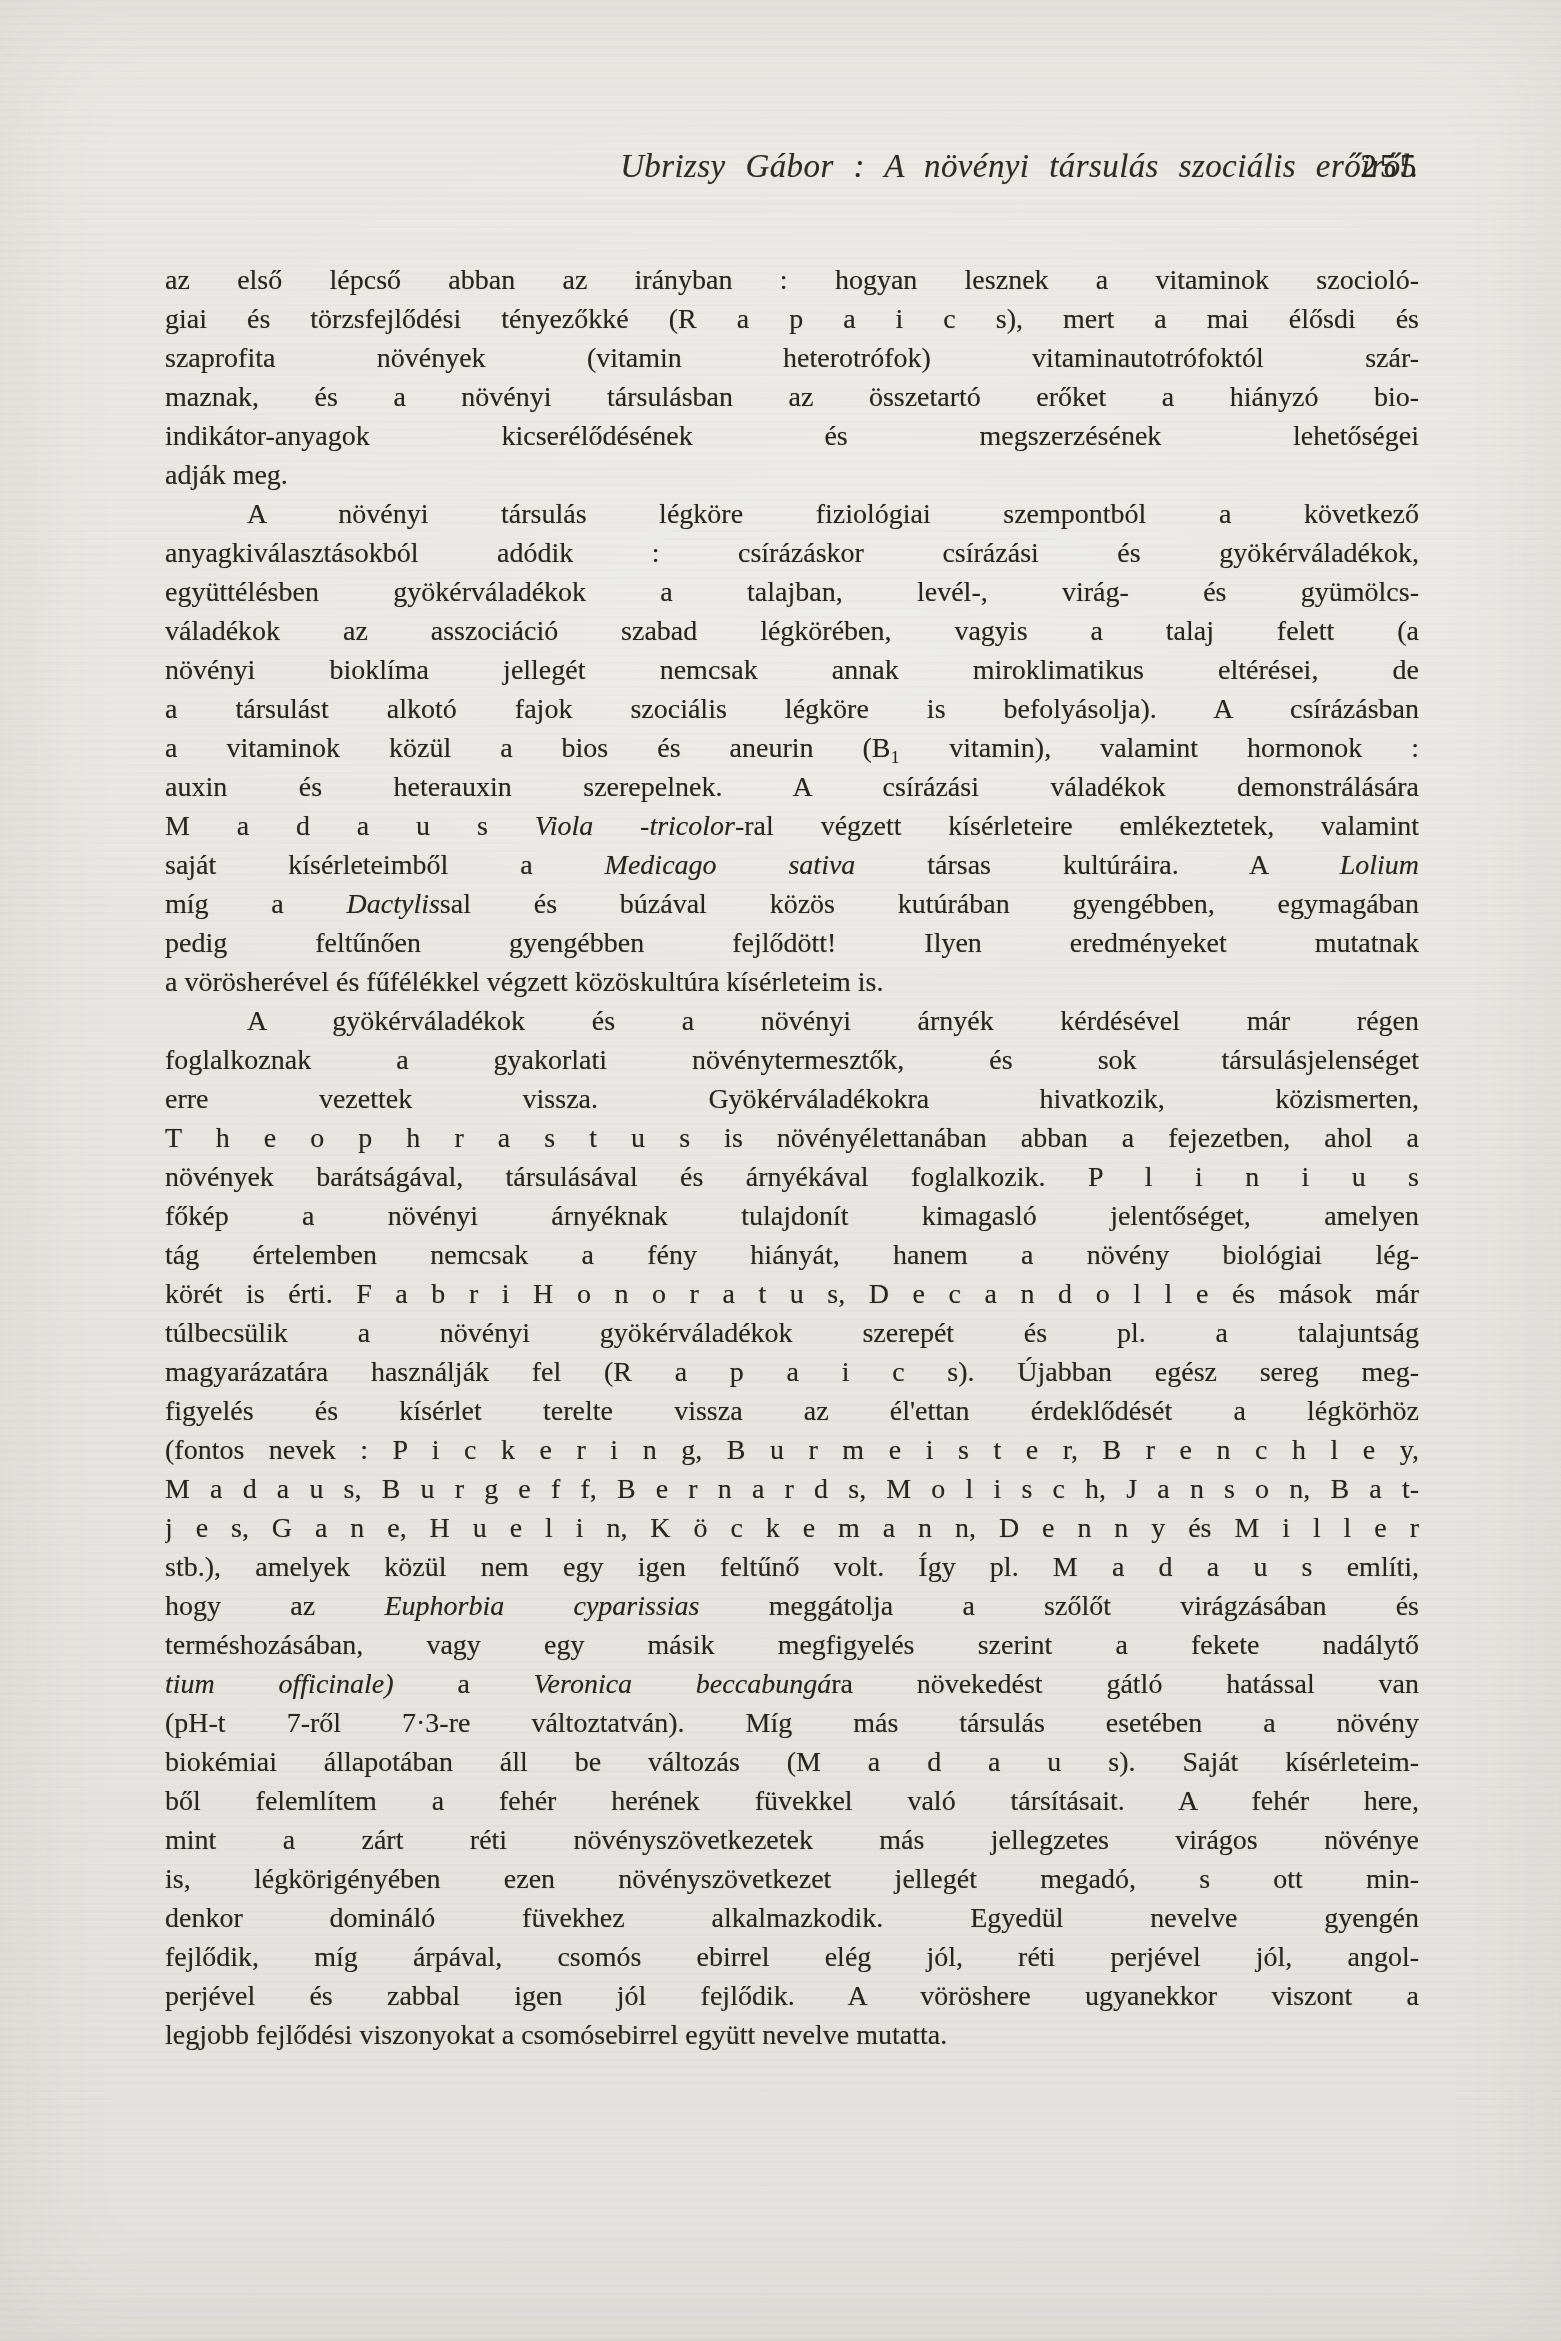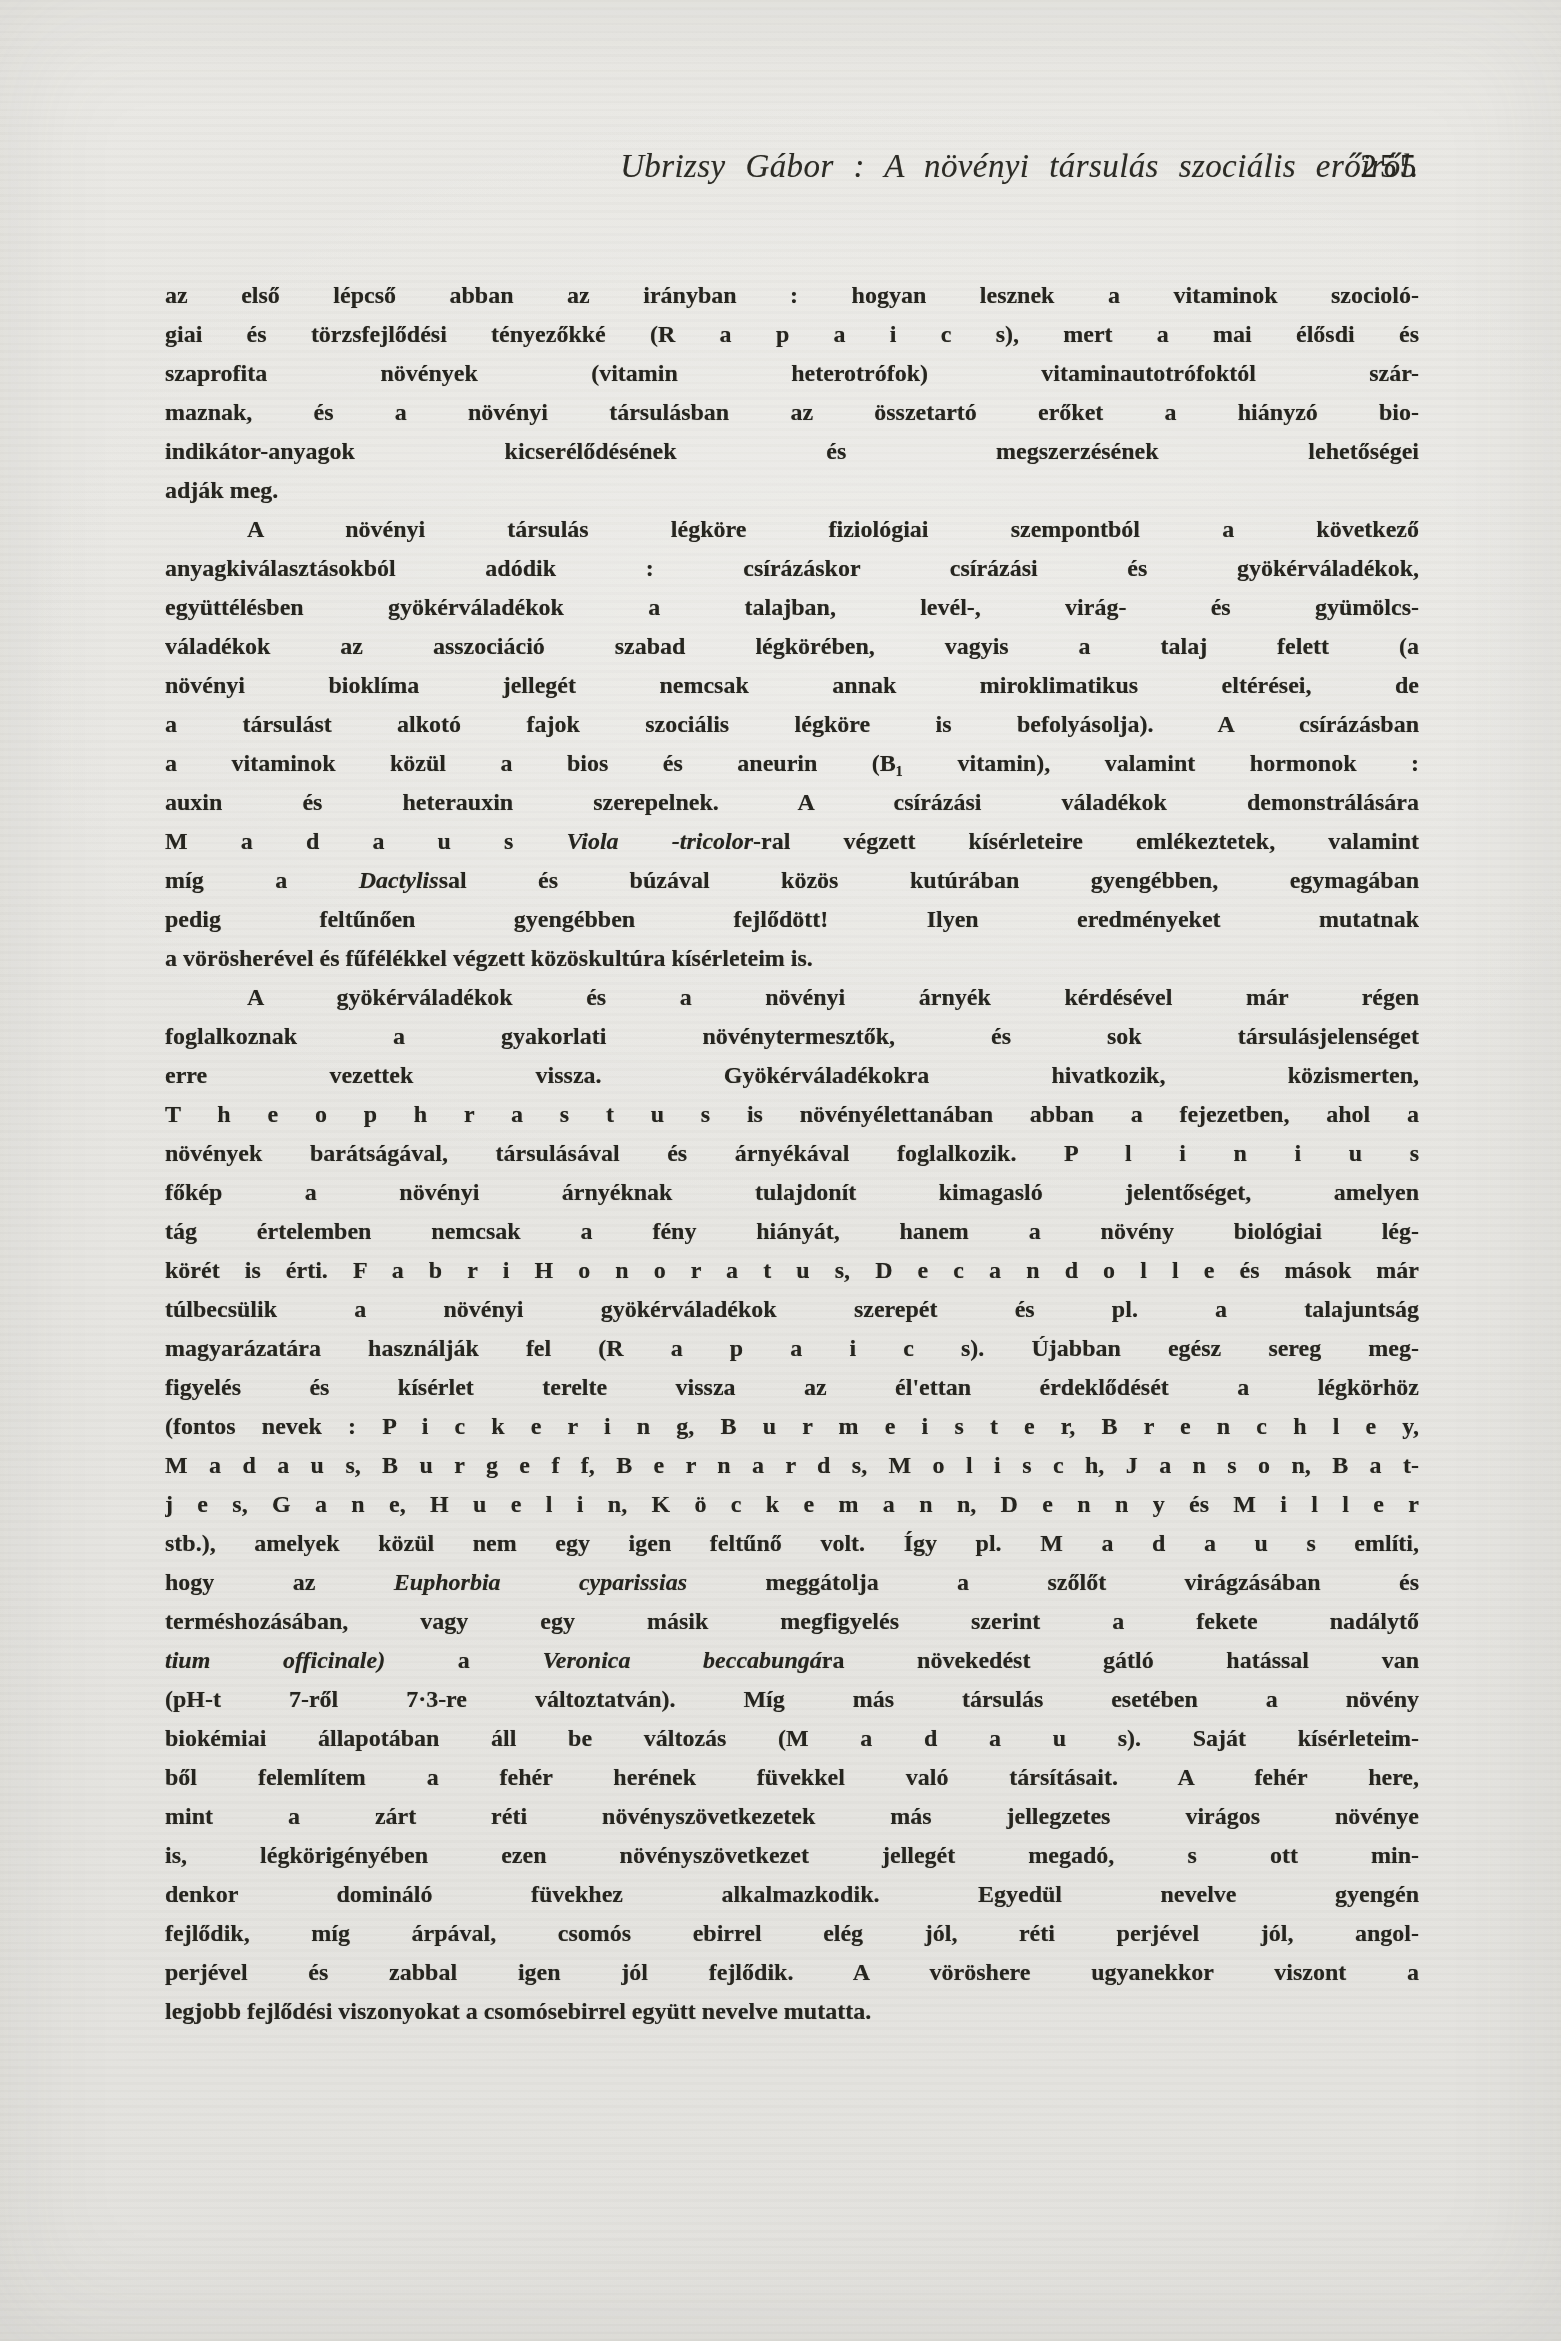--- a/index.html
+++ b/index.html
@@ -55,26 +55,25 @@
     font-style: normal;
     font-size: 34px;
     line-height: 40px;
     letter-spacing: 2.6px;
     text-shadow: 0 0 0.9px rgba(44,43,37,0.35);
     margin-left: 35px;
   }
   .text-block {
     position: absolute;
     left: 165px;
-    top: 276px;
+    top: 260px;
     width: 1254px;
-    font-size: 24px;
+    font-size: 28px;
     line-height: 39px;
     text-shadow: 0 0 0.9px rgba(38,37,31,0.40);
-    font-weight: bold;
   }
   .para { margin: 0; padding: 0; }
   .line {
     height: 39px;
     text-align: justify;
     text-align-last: justify;
     white-space: normal;
     overflow: hidden;
     hyphens: none;
   }
@@ -102,20 +101,21 @@
       <div class="para">
         <div class="line indent"><span>A növényi társulás légköre fiziológiai szempontból a következő</span></div>
         <div class="line"><span>anyagkiválasztásokból adódik : csírázáskor csírázási és gyökérváladékok,</span></div>
         <div class="line"><span>együttélésben gyökérváladékok a talajban, levél-, virág- és gyümölcs-</span></div>
         <div class="line"><span>váladékok az asszociáció szabad légkörében, vagyis a talaj felett (a</span></div>
         <div class="line"><span>növényi bioklíma jellegét nemcsak annak miroklimatikus eltérései, de</span></div>
         <div class="line"><span>a társulást alkotó fajok szociális légköre is befolyásolja). A csírázásban</span></div>
         <div class="line"><span>a vitaminok közül a bios és aneurin (B₁ vitamin), valamint hormonok :</span></div>
         <div class="line"><span>auxin és heterauxin szerepelnek. A csírázási váladékok demonstrálására</span></div>
         <div class="line"><span>M a d a u s </span><span class="it">Viola -tricolor</span><span>-ral végzett kísérleteire emlékeztetek, valamint</span></div>
+        <div class="line"><span>saját kísérleteimből a </span><span class="it">Medicago sativa</span><span> társas kultúráira. A </span><span class="it">Lolium</span></div>
         <div class="line"><span>míg a </span><span class="it">Dactylis</span><span>sal és búzával közös kutúrában gyengébben, egymagában</span></div>
         <div class="line"><span>pedig feltűnően gyengébben fejlődött! Ilyen eredményeket mutatnak</span></div>
         <div class="line last"><span>a vörösherével és fűfélékkel végzett közöskultúra kísérleteim is.</span></div>
       </div>
       <div class="para">
         <div class="line indent"><span>A gyökérváladékok és a növényi árnyék kérdésével már régen</span></div>
         <div class="line"><span>foglalkoznak a gyakorlati növénytermesztők, és sok társulásjelenséget</span></div>
         <div class="line"><span>erre vezettek vissza. Gyökérváladékokra hivatkozik, közismerten,</span></div>
         <div class="line"><span>T h e o p h r a s t u s is növényélettanában abban a fejezetben, ahol a</span></div>
         <div class="line"><span>növények barátságával, társulásával és árnyékával foglalkozik. P l i n i u s</span></div>

